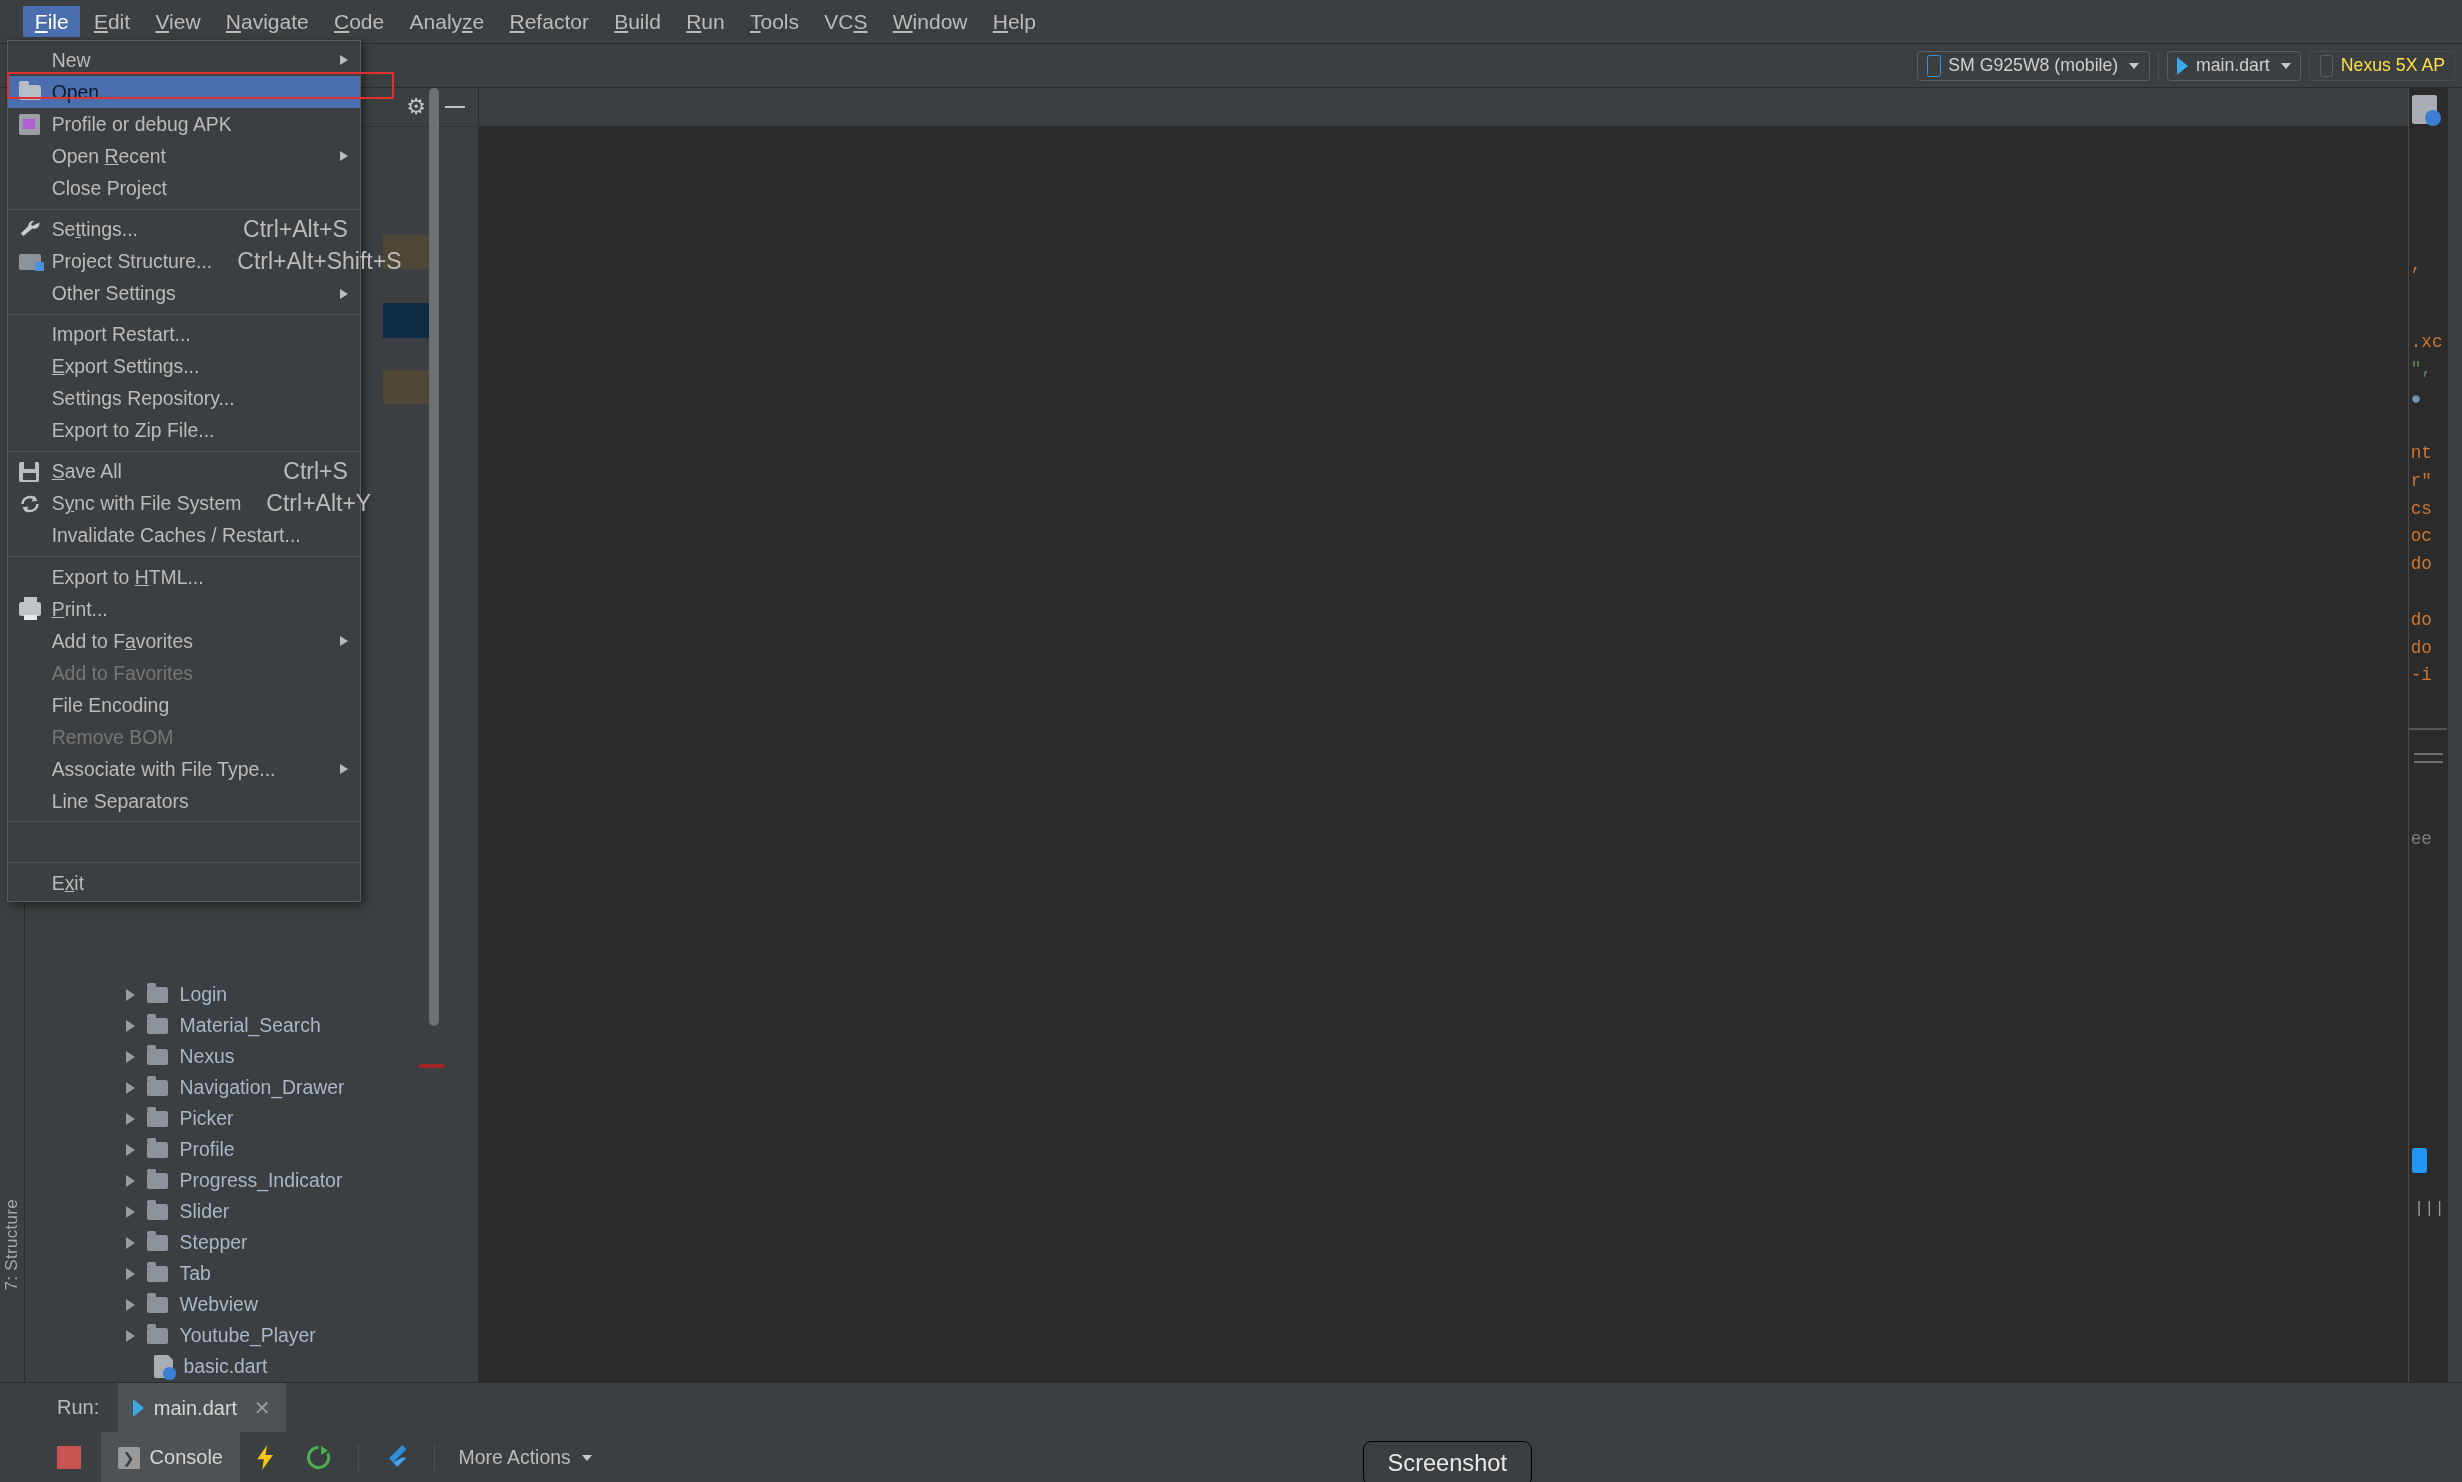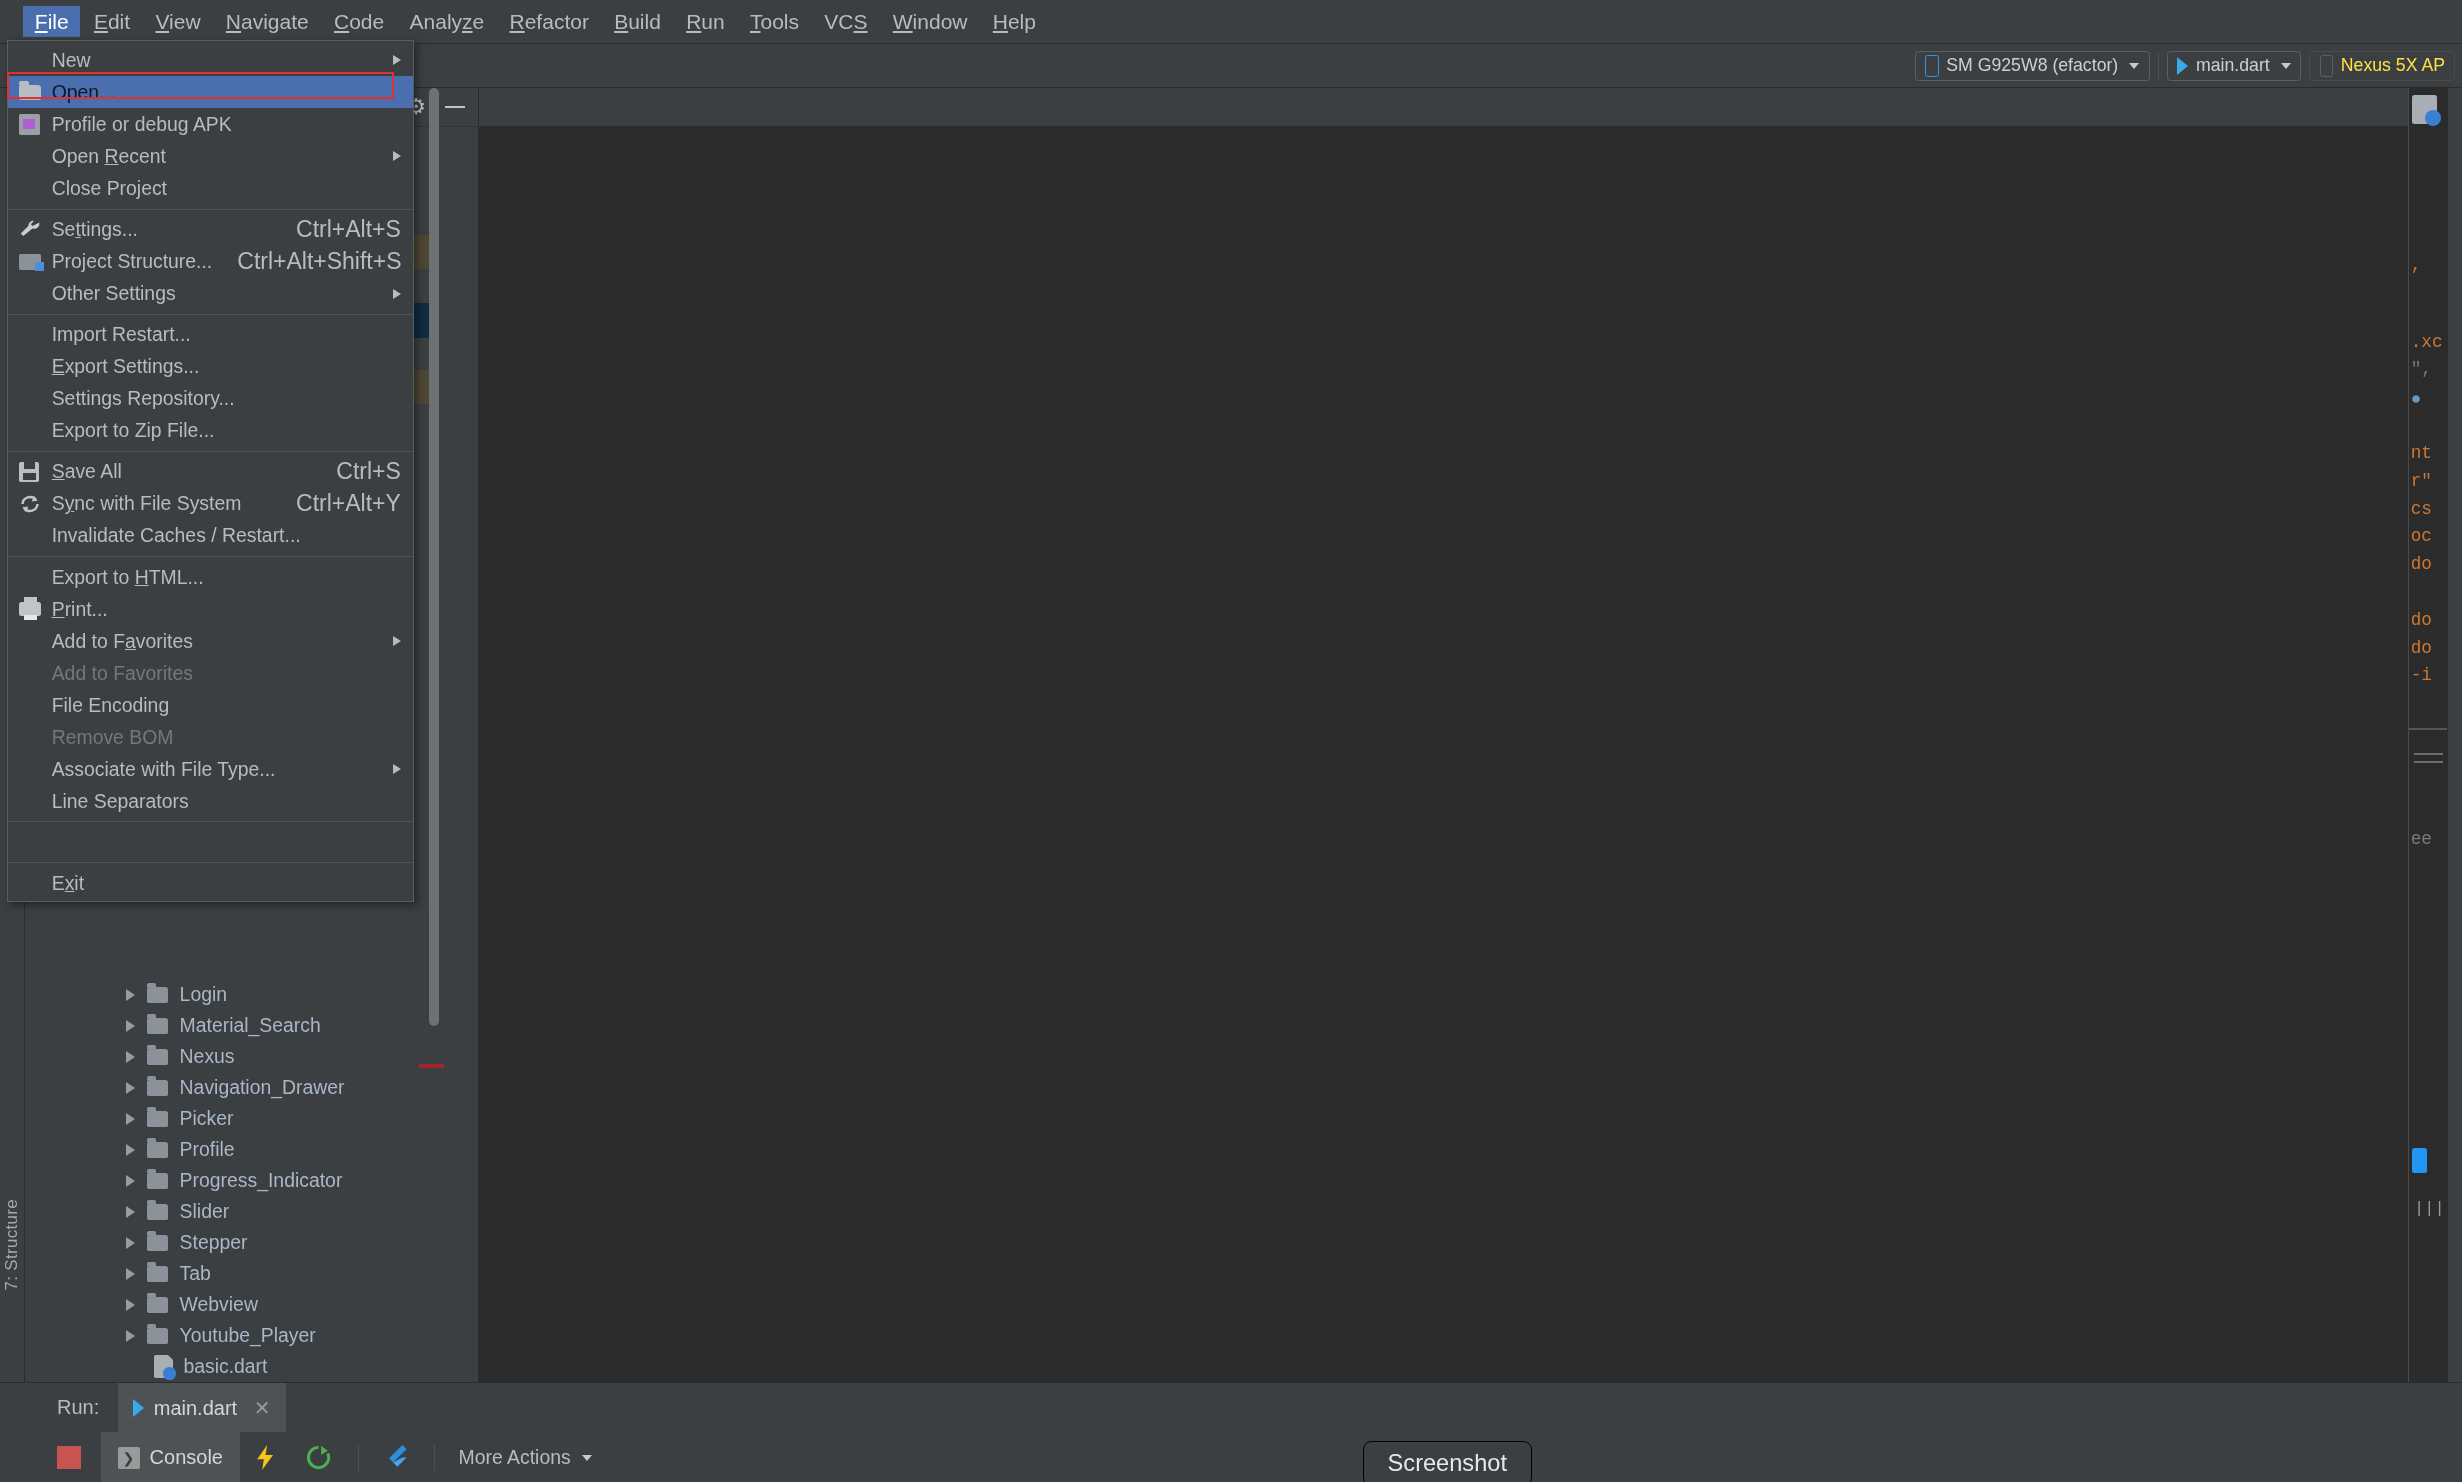--- a/index.html
+++ b/index.html
@@ -212,21 +212,21 @@
 
   
   .tooltip {
     position: absolute; left: 1363px; bottom: -3.4px;
     background: #3c3f41; border: 1.7px solid #000; border-radius: 8.4px;
     padding: 8.4px 23.6px; font-size: 23.6px; color: #e8e8e8; white-space: nowrap;
   }
 
   
   .dropdown {
-    position: absolute; left: 6.7px; top: 40px; width: 407px;
+    position: absolute; left: 6.7px; top: 40px; width: 354px;
     background: #3c3f41; border: 0.8px solid #5a5d5e;
     z-index: 50; padding: 3.4px 0 1.7px 0;
     box-shadow: 2.5px 3.4px 8.4px rgba(0,0,0,.45);
   }
   .mi {
     height: 32px; display: flex; align-items: center;
     font-size: 19.4px; color: #bbbbbb; padding-left: 44px; padding-right: 11.8px;
     position: relative; white-space: nowrap;
   }
   .mi.disabled { color: #777777; }
@@ -293,21 +293,21 @@
     <span class="menubar-item"><span class="mn"><u>T</u>ools</span></span>
     <span class="menubar-item"><span class="mn">VC<u>S</u></span></span>
     <span class="menubar-item"><span class="mn"><u>W</u>indow</span></span>
     <span class="menubar-item"><span class="mn"><u>H</u>elp</span></span>
   </div>
 
   <div class="toolbarrow">
     <div class="tb-right">
       <div class="combo">
         <span class="phone-ico"></span>
-        <span>SM G925W8 (efactor)</span>
+        <span>SM G925W8 (mobile)</span>
         <span class="caret"></span>
       </div>
       <div class="sep-v"></div>
       <div class="combo">
         <span class="flutter-ico"></span>
         <span>main.dart</span>
         <span class="caret"></span>
       </div>
       <div class="combo dim">
         <span class="phone-ico dim2"></span>

